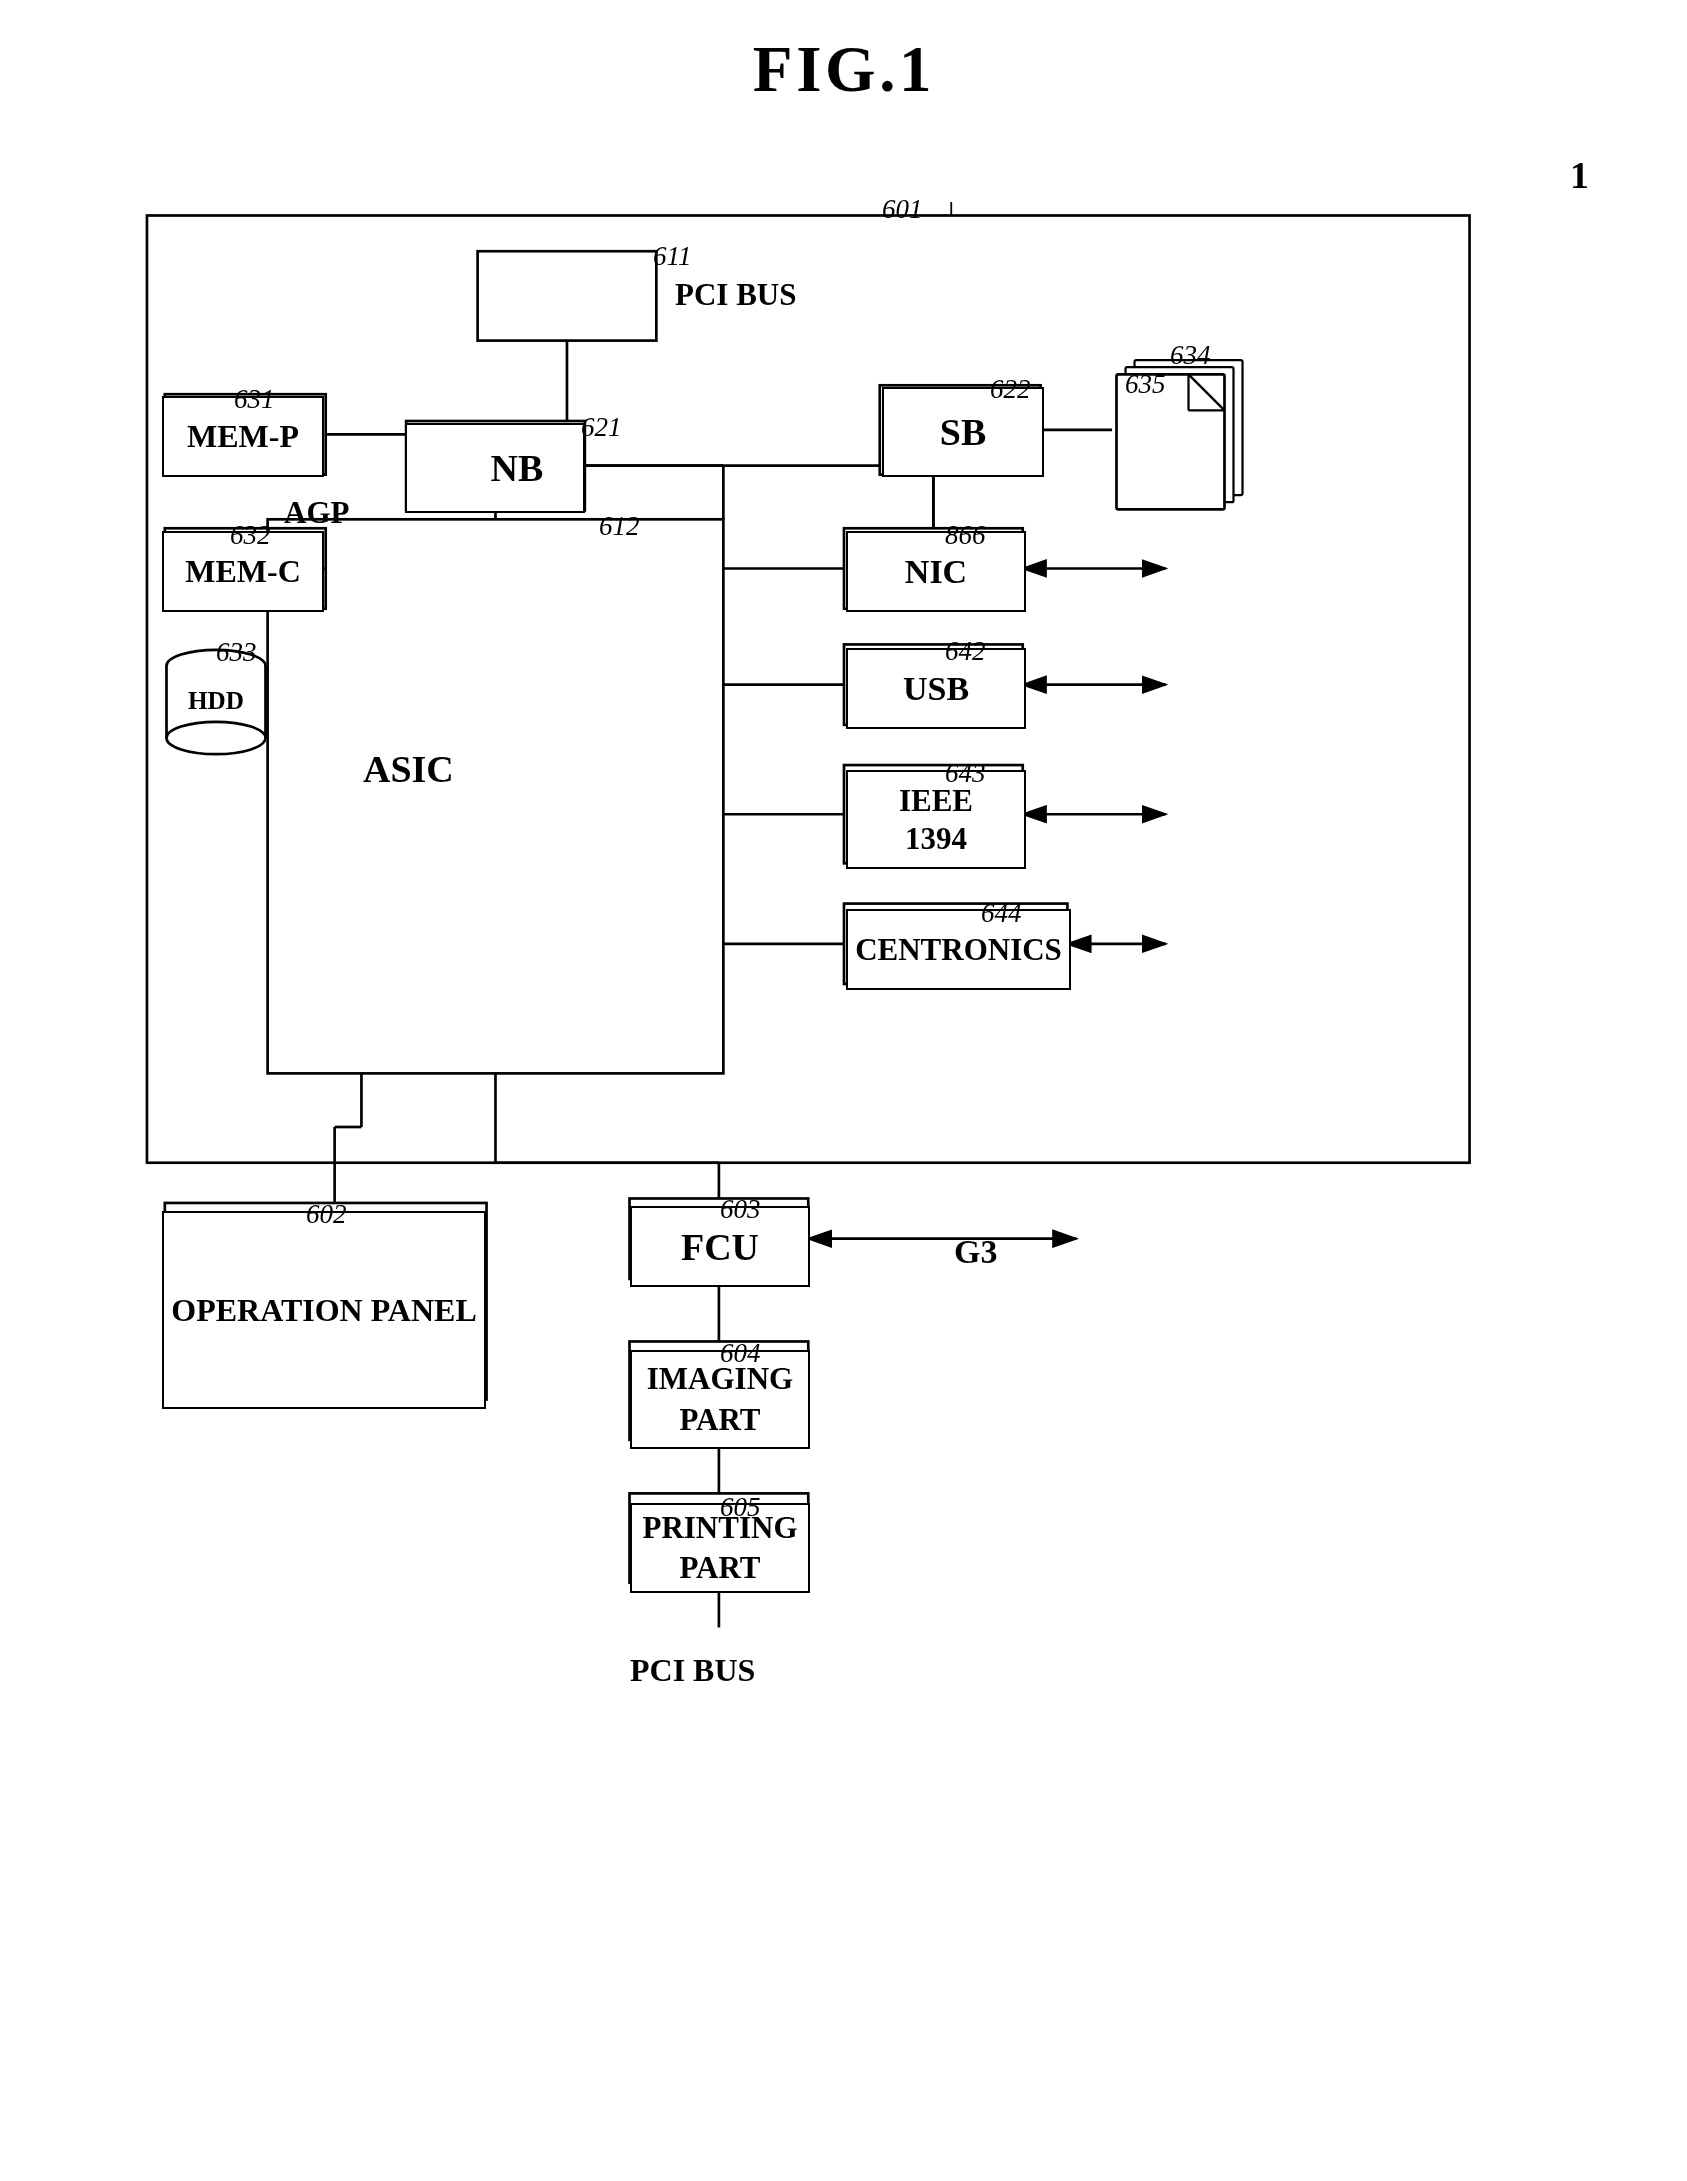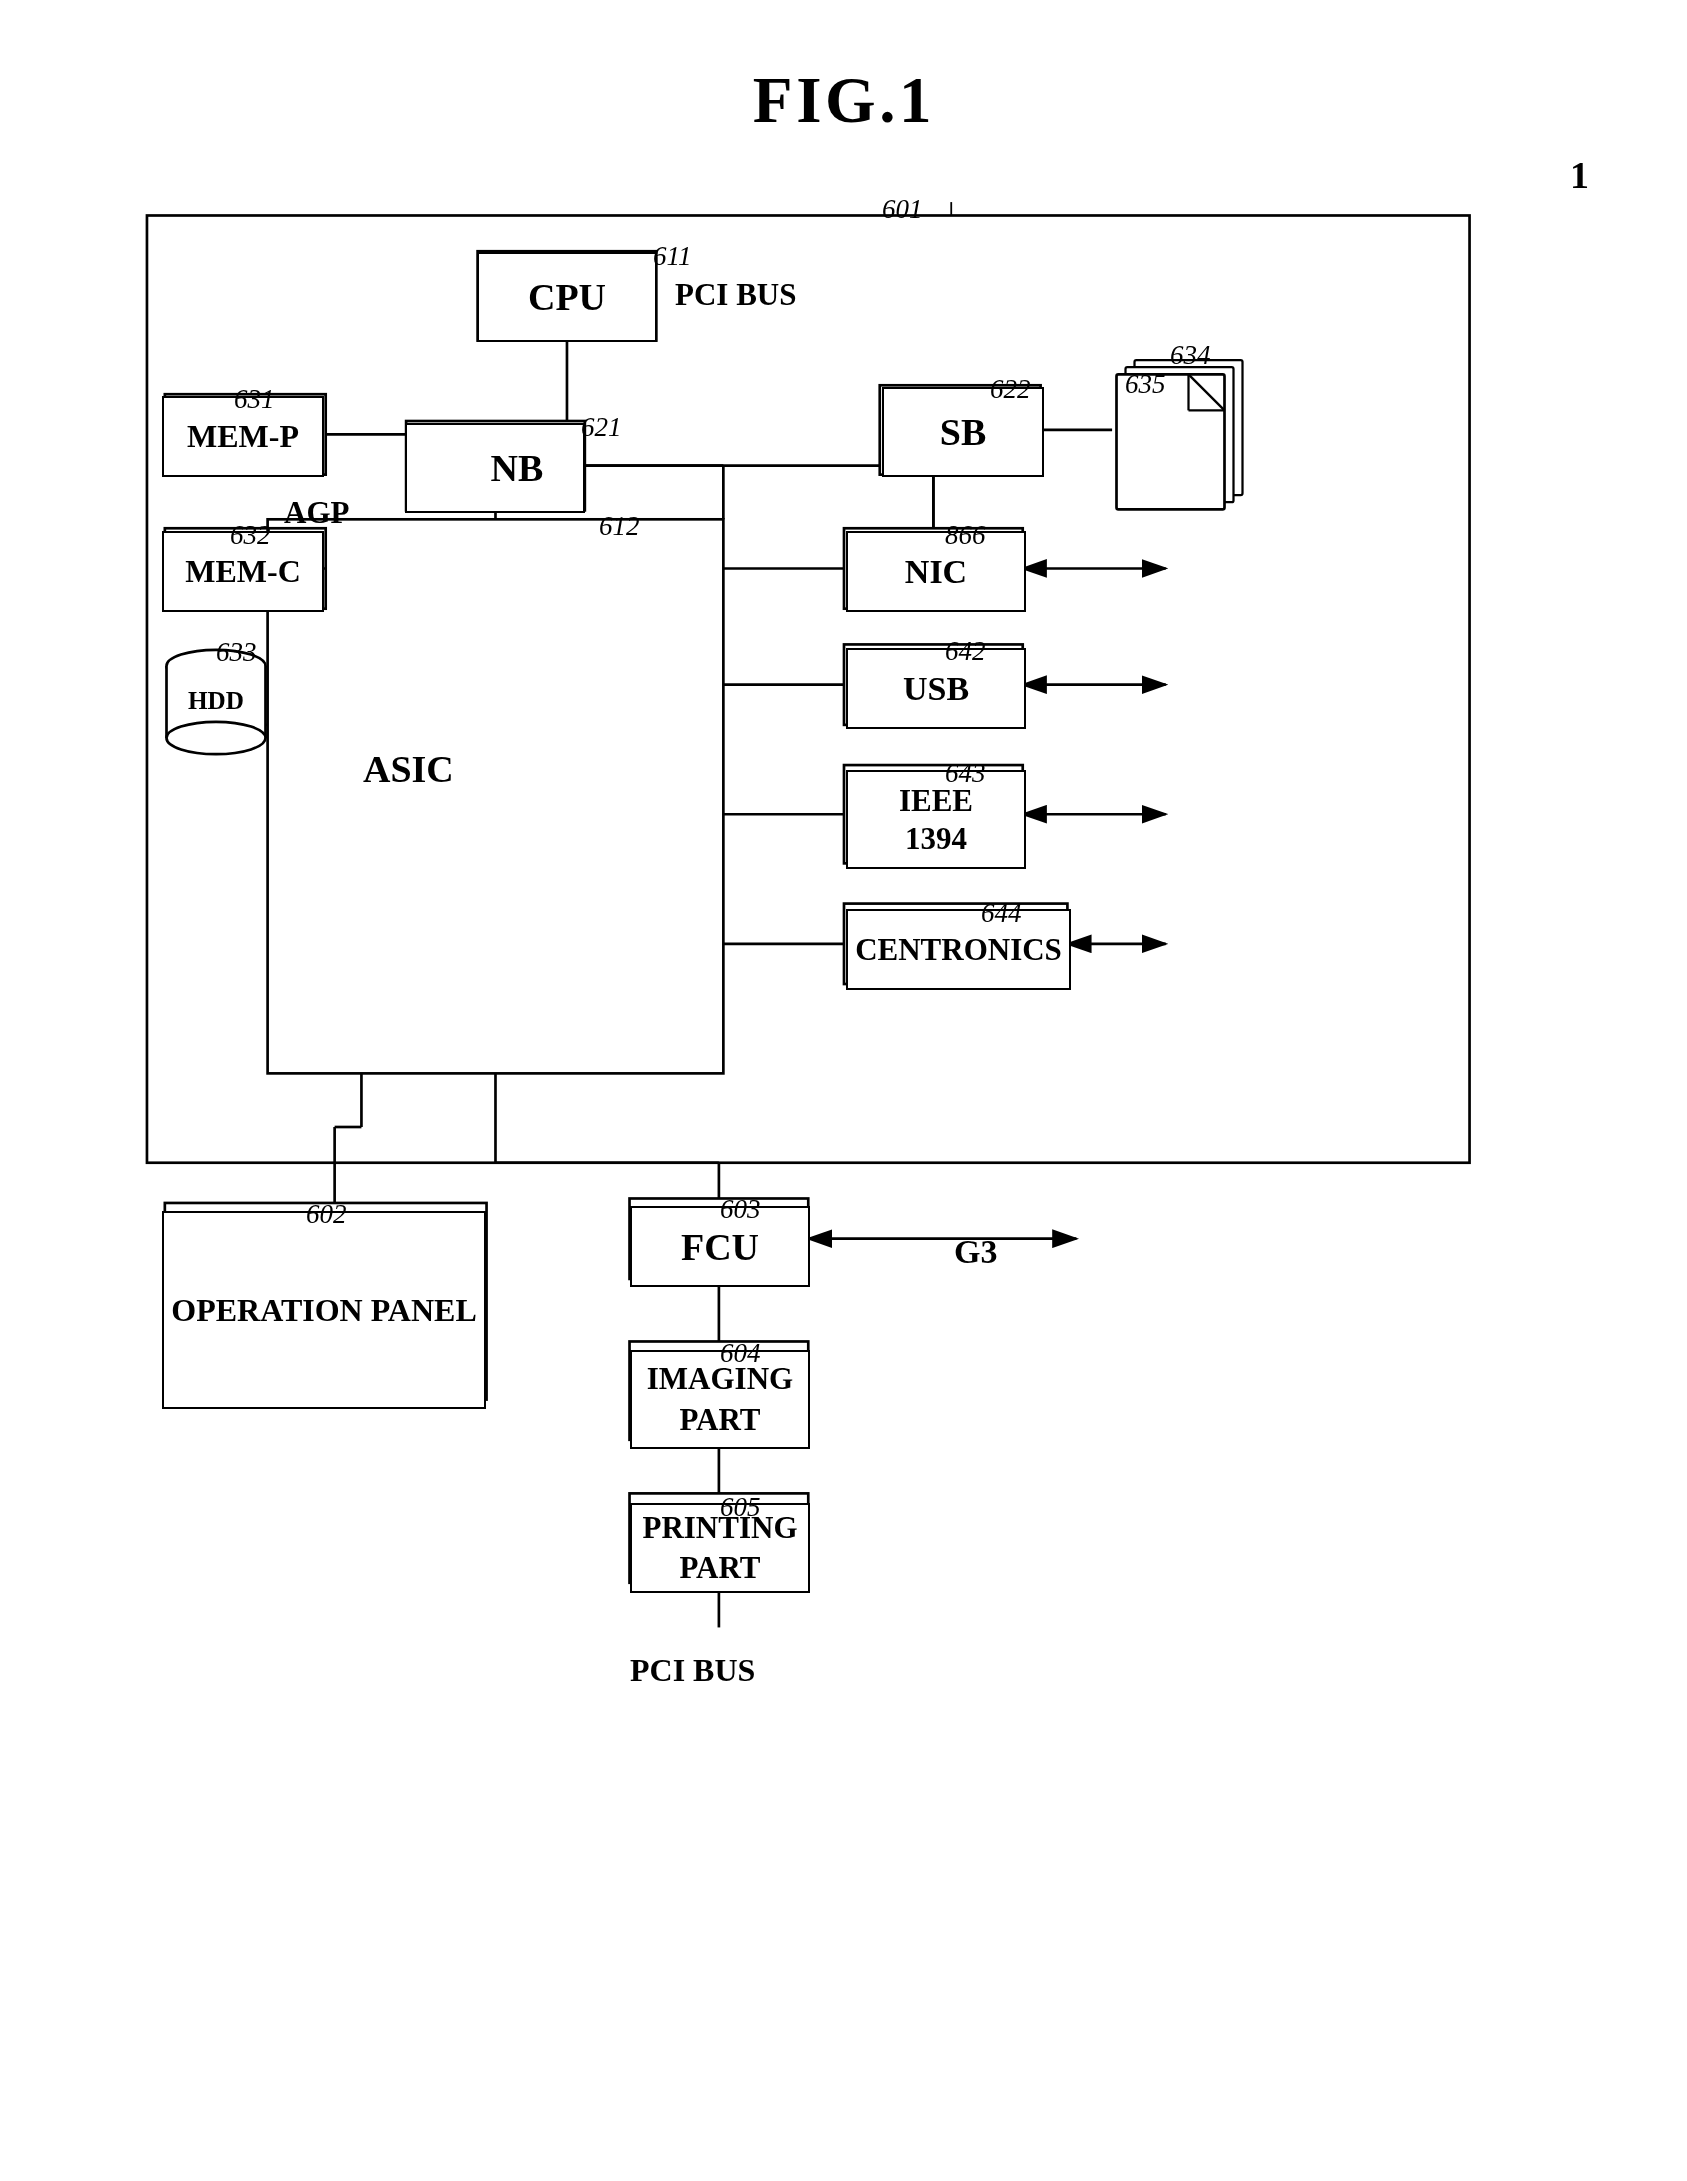--- a/index.html
+++ b/index.html
@@ -9,21 +9,21 @@
       width: 1688px;
       height: 2182px;
       position: relative;
       overflow: hidden;
     }
 
     .page-title {
       text-align: center;
       font-size: 65px;
       font-weight: bold;
-      padding-top: 63px;
+      padding-top: 32px;
       letter-spacing: 3.6px;
     }
 
     .diagram-container {
       position: absolute;
       top: 144px;
       left: 90px;
       right: 90px;
       bottom: 72px;
     }
@@ -187,23 +187,20 @@
 
     <line x1="195" y1="650" x2="170" y2="650" stroke="#000" stroke-width="3"></line>
     <line x1="170" y1="580" x2="170" y2="650" stroke="#000" stroke-width="3"></line>
 
     <line x1="1060" y1="320" x2="1140" y2="320" stroke="#000" stroke-width="3"></line>
 
   </svg>
 
   <div class="ref-num" style="top:50px; left:792px;">601</div>
 
-  <div class="component-box" style="left:387px; top:108px; width:180px; height:90px; font-size:38px;">
-    <span>CPU</span>
-  </div>
   <div class="ref-num" style="top:97px; left:563px;">611</div>
 
   <div class="component-box" style="left:315px; top:279px; width:180px; height:90px; font-size:38px;padding-left:44px;">
     <span>NB</span>
   </div>
   <div class="ref-num" style="top:268px; left:491px;">621</div>
 
   <div class="component-box" style="left:792px; top:243px; width:162px; height:90px; font-size:38px;">
     <span>SB</span>
   </div>

